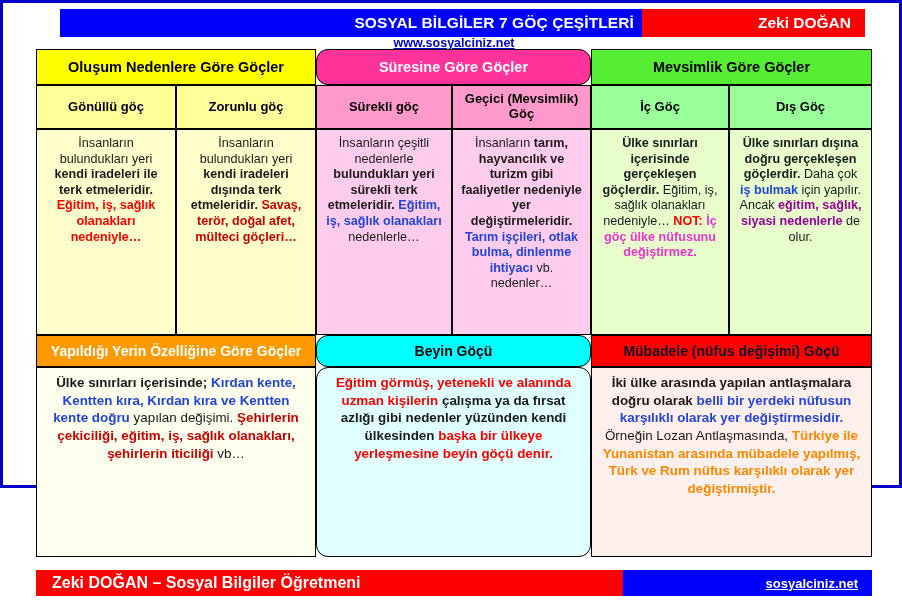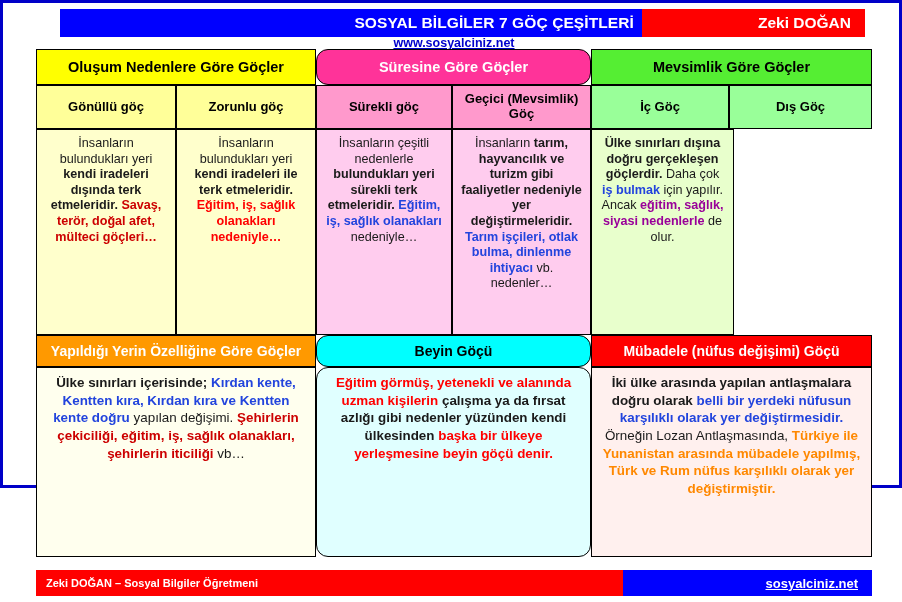--- a/index.html
+++ b/index.html
@@ -85,21 +85,21 @@
   .g1{flex:0 0 280px;}
   .g2{flex:0 0 275px;border-radius:12px;}
   .g3{flex:0 0 281px;}
 
   
   .cat-yellow{background:#ffff00;color:#000;}
   .cat-pink{background:#ff3399;color:#ffffff;}
   .cat-green{background:#55ee33;color:#000;}
   .cat-orange{background:#ff9900;color:#ffffff;}
   .cat-cyan{background:#00ffff;color:#000;}
-  .cat-red{background:#ff0000;color:#ffffff;}
+  .cat-red{background:#ff0000;color:#0f172a;}
 
   .sub-yellow{background:#ffff99;color:#000;}
   .sub-pink{background:#ff99cc;color:#000;}
   .sub-green{background:#99ff99;color:#000;}
 
   .bg-yellow{background:#ffffcc;}
   .bg-pink{background:#ffccee;}
   .bg-green{background:#e8ffcc;}
   .bg-lightyellow{background:#ffffee;}
   .bg-lightcyan{background:#e0ffff;}
@@ -119,22 +119,22 @@
   .orange{color:#ff8800;font-weight:bold;}
   .plain{font-weight:normal;color:#1a1a1a;}
 
   
   .footer{
     position:absolute;left:33px;top:567px;width:836px;height:26px;
     display:flex;
   }
   .foot-red{
     flex:0 0 587px;background:#ff0000;color:#ffffff;
-    display:flex;align-items:center;padding-left:10px;box-sizing:border-box;
-    font-weight:bold;font-size:11px;
+    display:flex;align-items:center;padding-left:16px;box-sizing:border-box;
+    font-weight:bold;font-size:16px;
   }
   .foot-blue{
     flex:1;background:#0000ff;color:#ffffff;
     display:flex;align-items:center;justify-content:flex-end;
     padding-right:14px;box-sizing:border-box;
     font-weight:bold;font-size:13px;text-decoration:underline;
   }
 </style>
 </head>
 <body>
@@ -159,46 +159,52 @@
       <div class="sub-head sub-yellow c1">Gönüllü göç</div>
       <div class="sub-head sub-yellow c2">Zorunlu göç</div>
       <div class="sub-head sub-pink c3">Sürekli göç</div>
       <div class="sub-head sub-pink c4">Geçici (Mevsimlik) Göç</div>
       <div class="sub-head sub-green c5">İç Göç</div>
       <div class="sub-head sub-green c6">Dış Göç</div>
     </div>
 
     <div class="row">
 
+      <div class="body-cell bg-yellow c1">
+        <span class="plain" style="display: inline;">İnsanların bulundukları yeri</span> 
+        <span class="b" style="display: inline;">kendi iradeleri ile terk etmeleridir.</span> 
+        <span class="red" style="display: inline;">Eğitim, iş, sağlık olanakları nedeniyle…</span> 
+      </div>
+
       <div class="body-cell bg-yellow c2">
         <span class="plain" style="display: inline;">İnsanların bulundukları yeri</span> 
         <span class="b" style="display: inline;">kendi iradeleri dışında terk etmeleridir.</span> 
         <span class="darkred" style="display: inline;">Savaş, terör, doğal afet, mülteci göçleri…</span> 
       </div>
 
-      <div class="body-cell bg-yellow c1">
-        <span class="plain" style="display: inline;">İnsanların bulundukları yeri</span> 
-        <span class="b" style="display: inline;">kendi iradeleri ile terk etmeleridir.</span> 
-        <span class="red" style="display: inline;">Eğitim, iş, sağlık olanakları nedeniyle…</span> 
-      </div>
-
       <div class="body-cell bg-pink c3">
         <span class="plain" style="display: inline;">İnsanların çeşitli nedenlerle</span> 
         <span class="b" style="display: inline;">bulundukları yeri sürekli terk etmeleridir.</span> 
         <span class="blue" style="display: inline;">Eğitim, iş, sağlık olanakları</span> 
-        <span class="plain" style="display: inline;">nedeniyle…</span> 
+        <span class="plain" style="display: inline;">nedenlerle…</span> 
       </div>
 
       <div class="body-cell bg-pink c4">
         <span class="plain" style="display: inline;">İnsanların</span> 
         <span class="b" style="display: inline;">tarım, hayvancılık ve turizm gibi faaliyetler nedeniyle yer değiştirmeleridir.</span> 
         <span class="blue" style="display: inline;">Tarım işçileri, otlak bulma, dinlenme ihtiyacı</span> 
         <span class="plain" style="display: inline;">vb. nedenler…</span> 
       </div>
 
+      <div class="body-cell bg-green c5">
+        <span class="b" style="display: inline;">Ülke sınırları içerisinde gerçekleşen göçlerdir.</span> 
+        <span class="plain" style="display: inline;">Eğitim, iş, sağlık olanakları nedeniyle…</span> 
+        <span class="red" style="display: inline;">NOT:</span> 
+        <span class="magenta" style="display: inline;">İç göç ülke nüfusunu değiştirmez.</span> 
+      </div>
 
       <div class="body-cell bg-green c6">
         <span class="b" style="display: inline;">Ülke sınırları dışına doğru gerçekleşen göçlerdir.</span> 
         <span class="plain" style="display: inline;">Daha çok </span> 
         <span class="blue" style="display: inline;">iş bulmak</span> 
         <span class="plain" style="display: inline;"> için yapılır.</span> 
         <span class="plain" style="display: inline;">Ancak </span> 
         <span class="purple" style="display: inline;">eğitim, sağlık, siyasi nedenlerle</span> 
         <span class="plain" style="display: inline;"> de olur.</span> 
       </div>

